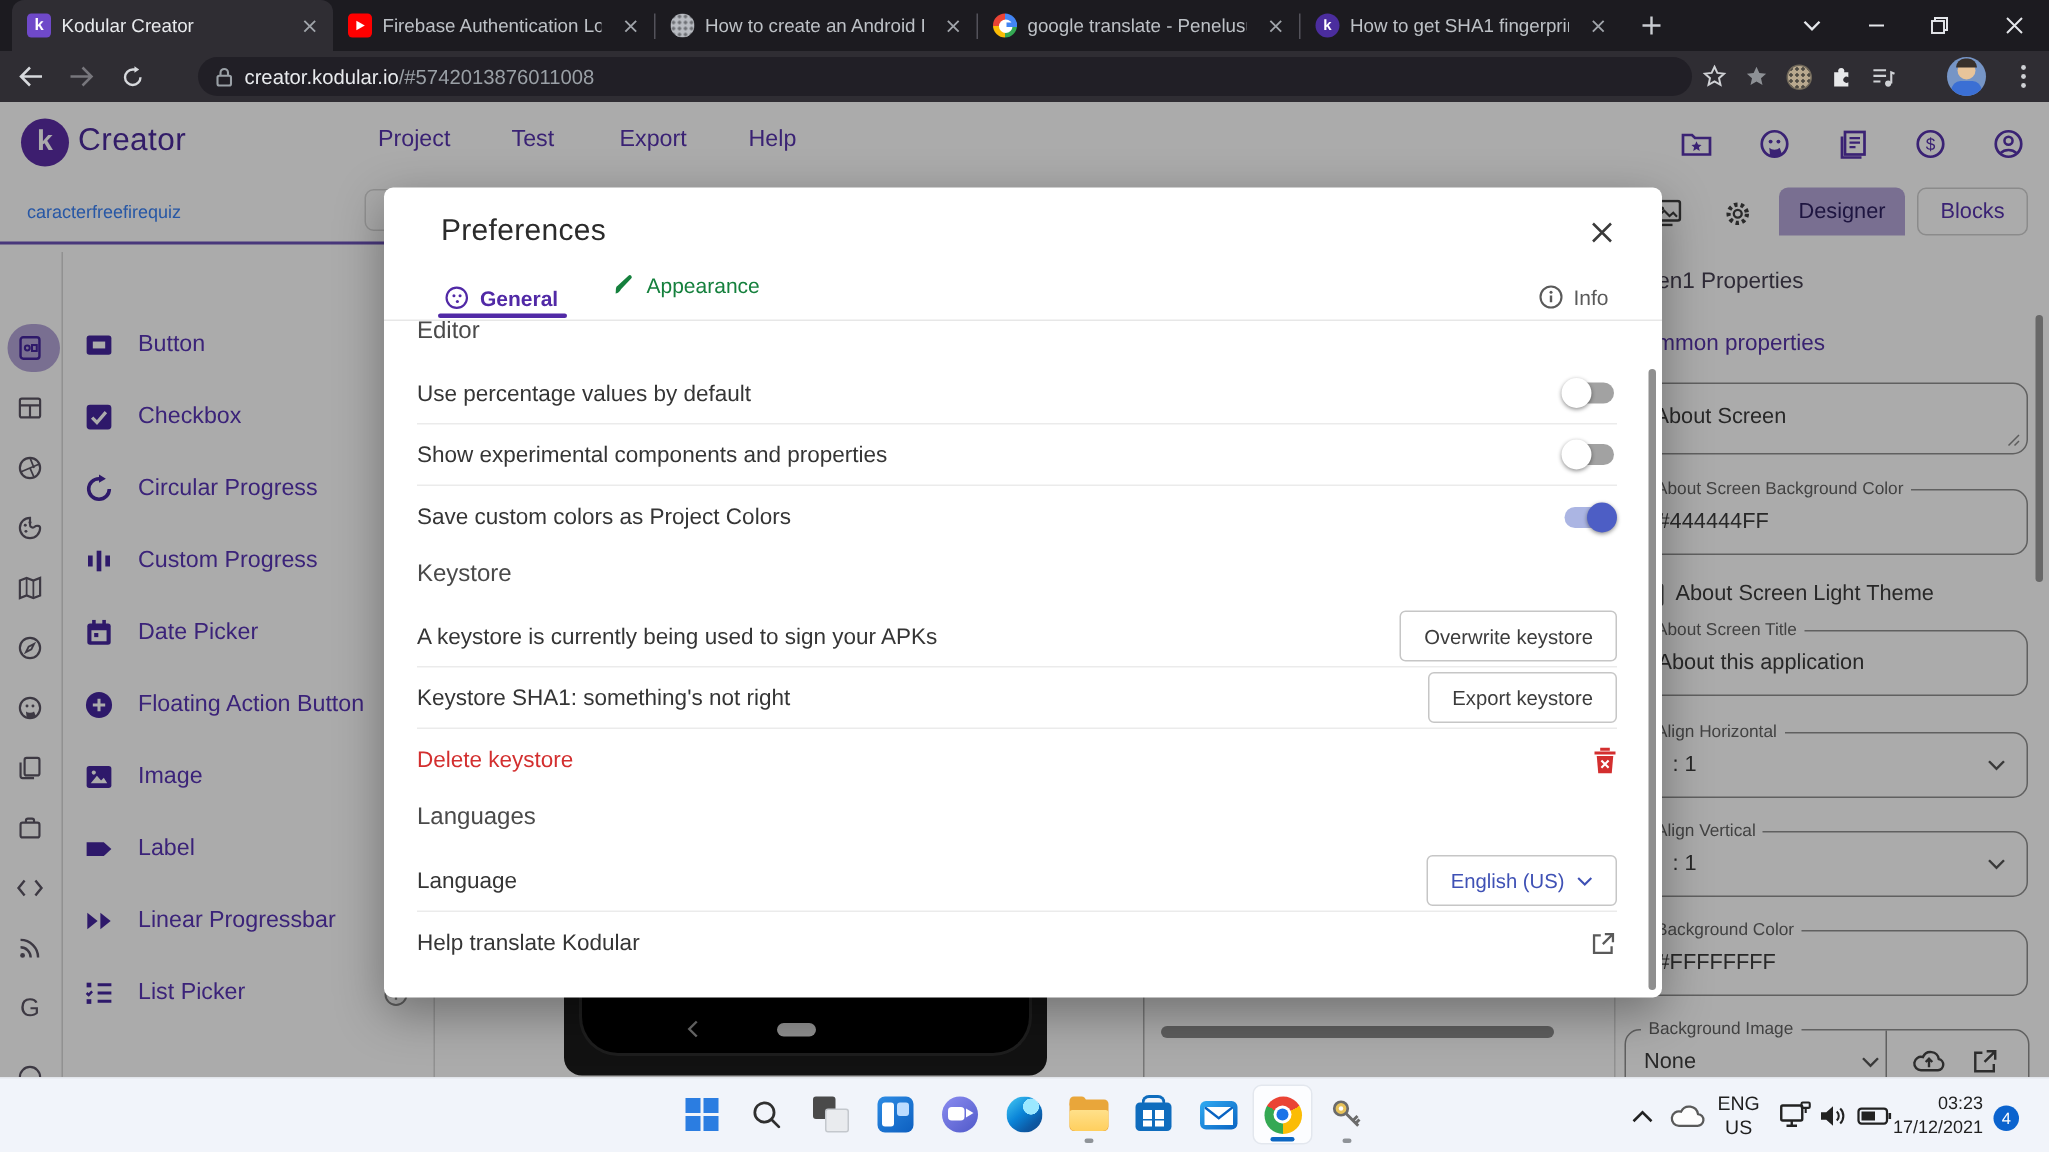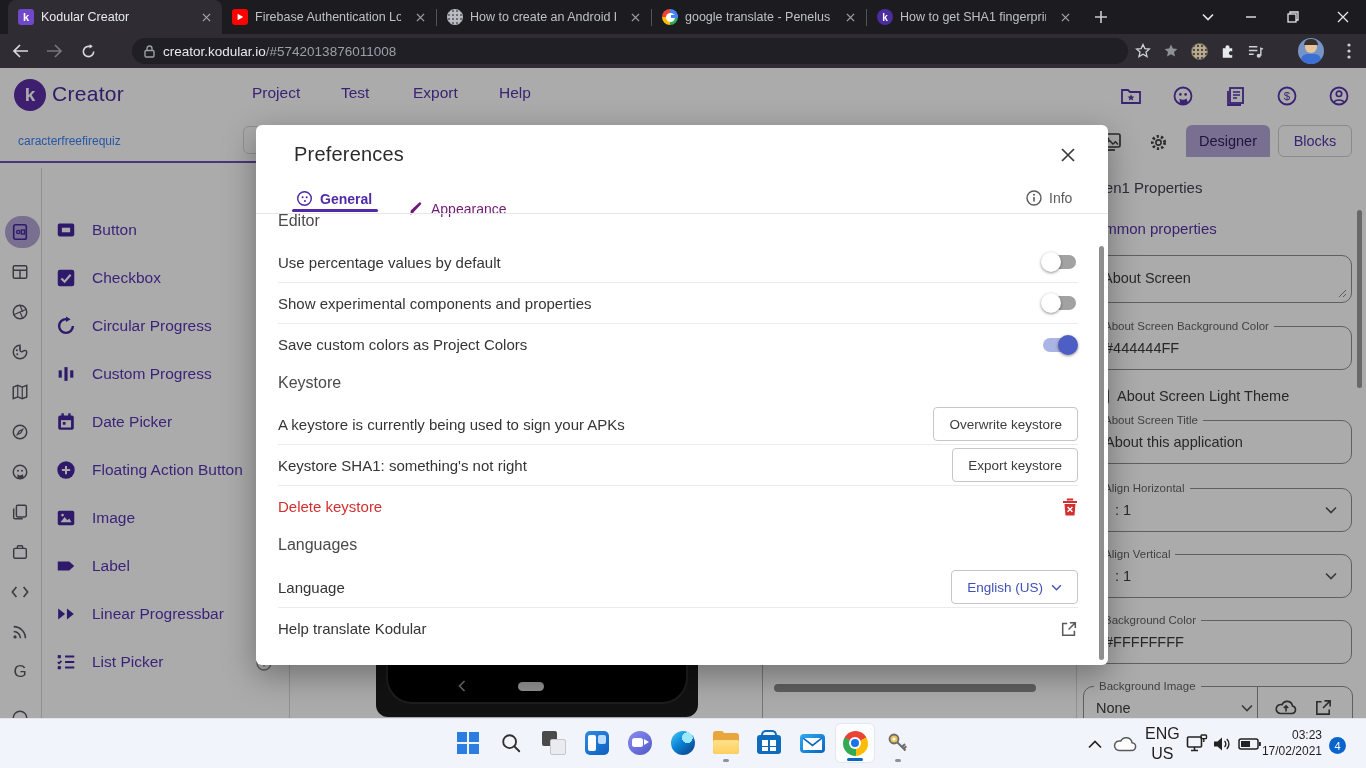--- a/index.html
+++ b/index.html
@@ -643,21 +643,21 @@
     <span>
         <svg width="17" height="17" viewBox="0 0 20 20">
           <circle cx="10" cy="10" r="8" fill="none" stroke="currentColor" stroke-width="1.7"></circle>
           <circle cx="7.8" cy="8.5" r="1.2" fill="currentColor"></circle>
           <circle cx="12.6" cy="8.5" r="1.2" fill="currentColor"></circle>
           <circle cx="10.5" cy="13" r="1.2" fill="currentColor"></circle>
         </svg>
       </span>
     <span>General</span>
   </div>
-  <div class="mtab" style="left:152px;top:76px;color:#701a75">
+  <div class="mtab" style="left:152px;top:57px;color:#15803d">
     <span>
         <svg width="16" height="16" viewBox="0 0 20 20">
           <path d="M3 17 c2.5-0.5 3.5-1.5 4.5-3.5 l8.5-9 a1.6 1.6 0 0 0 -2.3-2.3 l-9 8.5 C2.7 11.7 3.5 14.5 3 17 Z" fill="currentColor"></path>
         </svg>
       </span>
     <span>Appearance</span>
   </div>
   <div class="mtab" style="left:770px;top:65px;color:#5a5a5a">
     <span>
         <svg width="16" height="16" viewBox="0 0 16 16">
@@ -827,21 +827,21 @@
   <div class="tray" style="left:1088px">
       <svg width="14" height="9" viewBox="0 0 14 9">
         <path d="M1 7.5 L7 1.5 L13 7.5" fill="none" stroke="#222" stroke-width="1.7"></path>
       </svg>
     </div>
   <div class="tray" style="left:1113px">
       <svg width="24" height="16" viewBox="0 0 24 16">
         <path d="M6.5 14.5 a4.8 4.8 0 1 1 1.2 -9.4 a6 6 0 0 1 11.3 1.6 a3.9 3.9 0 0 1 -0.6 7.8 Z" fill="#fdfdfd" stroke="#5a5a5a" stroke-width="1.5"></path>
       </svg>
     </div>
-  <div class="tray" style="left:1145px;flex-direction:column;justify-content:center;font-size:16px;line-height:1.25">
+  <div class="tray" style="left:1145px;flex-direction:column;justify-content:center;font-size:13px;line-height:1.25">
       <span>ENG</span>
       <span>US</span>
     </div>
   <div class="tray" style="left:1186px">
       <svg width="22" height="20" viewBox="0 0 22 20">
         <rect x="1.5" y="3" width="14" height="10" rx="1" fill="none" stroke="#222" stroke-width="1.6"></rect>
         <path d="M8.5 13 V16 M5 16.5 H12" stroke="#222" stroke-width="1.6"></path>
         <rect x="15" y="1" width="5.5" height="3.6" rx="0.8" fill="none" stroke="#222" stroke-width="1.4"></rect>
         <path d="M17.8 4.6 V8" stroke="#222" stroke-width="1.4"></path>
       </svg>
@@ -854,18 +854,18 @@
     </div>
   <div class="tray" style="left:1238px">
       <svg width="23" height="12" viewBox="0 0 23 12">
         <rect x="1" y="1" width="19" height="10" rx="2" fill="none" stroke="#222" stroke-width="1.5"></rect>
         <rect x="21" y="4" width="1.8" height="4" fill="#222"></rect>
         <rect x="3" y="3" width="9" height="6" fill="#222"></rect>
       </svg>
     </div>
   <div class="tray" style="left:1262px;right:44px;flex-direction:column;align-items:flex-end;justify-content:center;font-size:12px;line-height:1.3">
     <span>03:23</span>
-    <span>17/02/2021</span>
+    <span>17/12/2021</span>
   </div>
   <div class="tray ico" style="left:1329px;top:18px;width:17px;height:17px;border-radius:50%;background:#0b63ce;color:#fff;font-size:11px">
       <span>4</span>
     </div>
 </div>
 
 </body></html>

